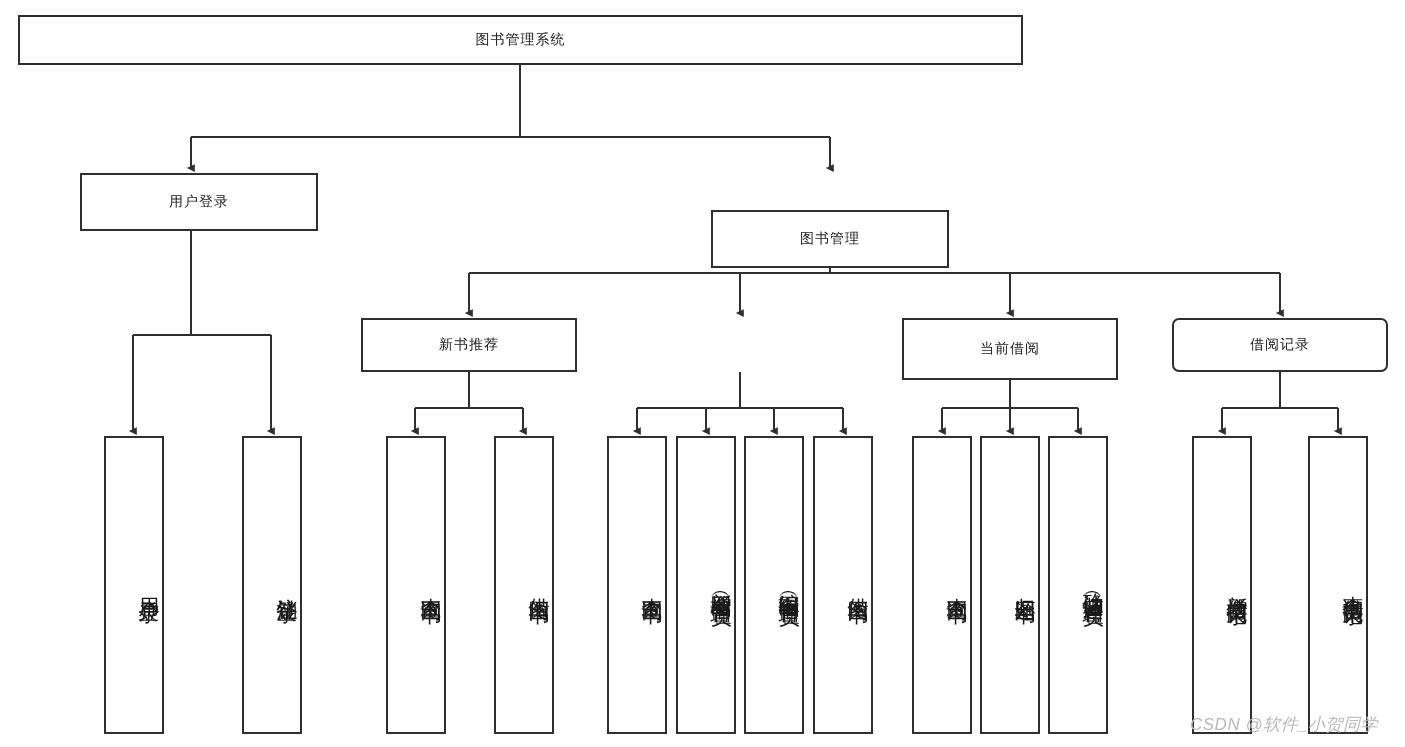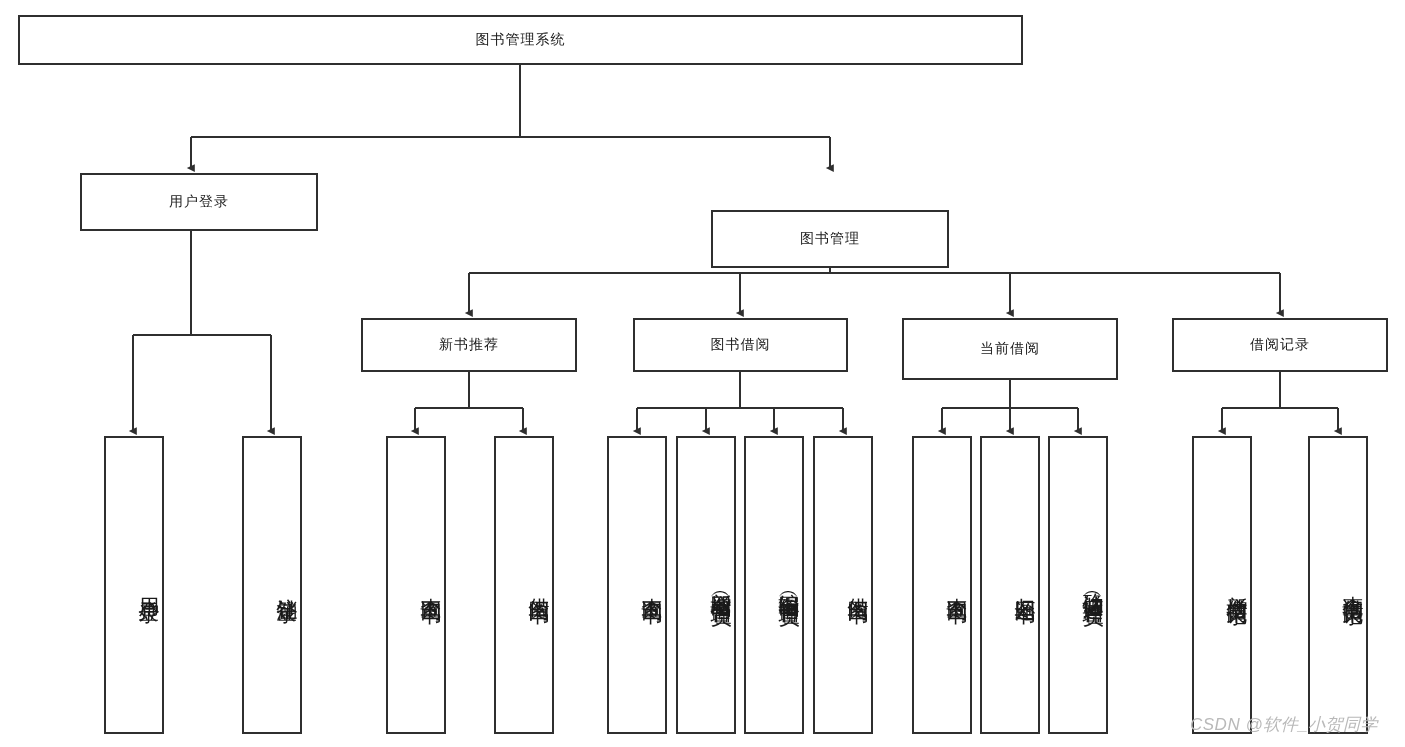--- a/index.html
+++ b/index.html
@@ -127,27 +127,24 @@
   <div class="node horiz" style="left:80px; top:173px; width:238px; height:58px;">
     <span>用户登录</span>
   </div>
   <div class="node horiz" style="left:711px; top:173px; width:238px; height:58px;margin-top:37px;">
     <span>图书管理</span>
   </div>
 
   <div class="node horiz" style="left:361px; top:318px; width:216px; height:54px;">
     <span>新书推荐</span>
   </div>
-  <div class="node horiz" style="left:633px; top:318px; width:215px; height:54px;">
-    <span>图书借阅</span>
-  </div>
   <div class="node horiz" style="left:902px; top:318px; width:216px; height:62px;">
     <span>当前借阅</span>
   </div>
-  <div class="node horiz" style="left:1172px; top:318px; width:216px; height:54px;">
+  <div class="node horiz" style="left:1172px; top:318px; width:216px; height:54px;border-radius:7px;">
     <span>借阅记录</span>
   </div>
 
   <div class="node vert" style="left:104px; top:436px; width:60px; height:298px;">
     <span class="vtext">用户登录</span>
   </div>
   <div class="node vert" style="left:242px; top:436px; width:60px; height:298px;">
     <span class="vtext">注销登录</span>
   </div>
 

